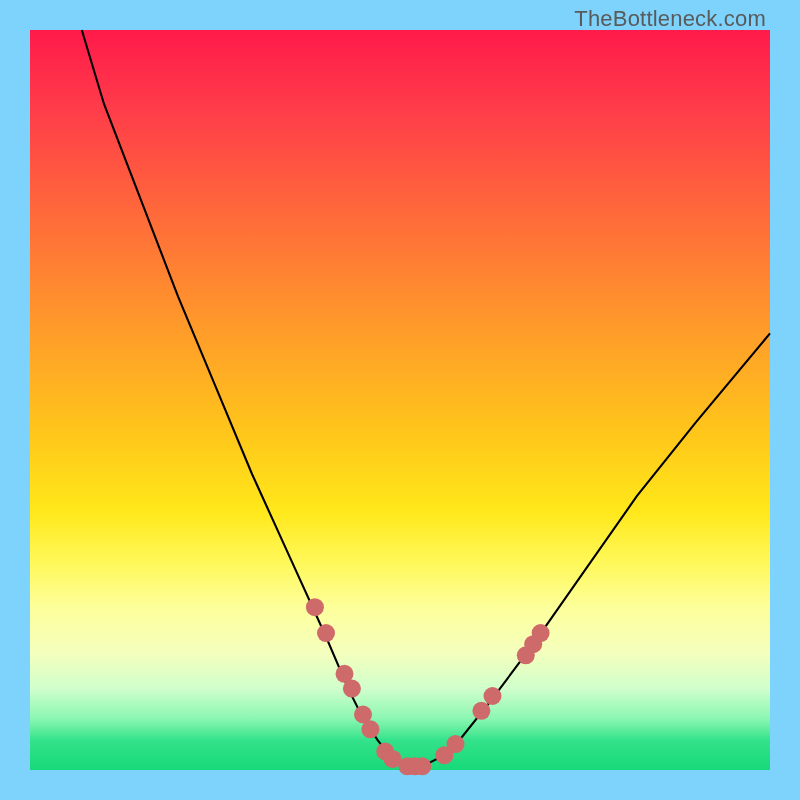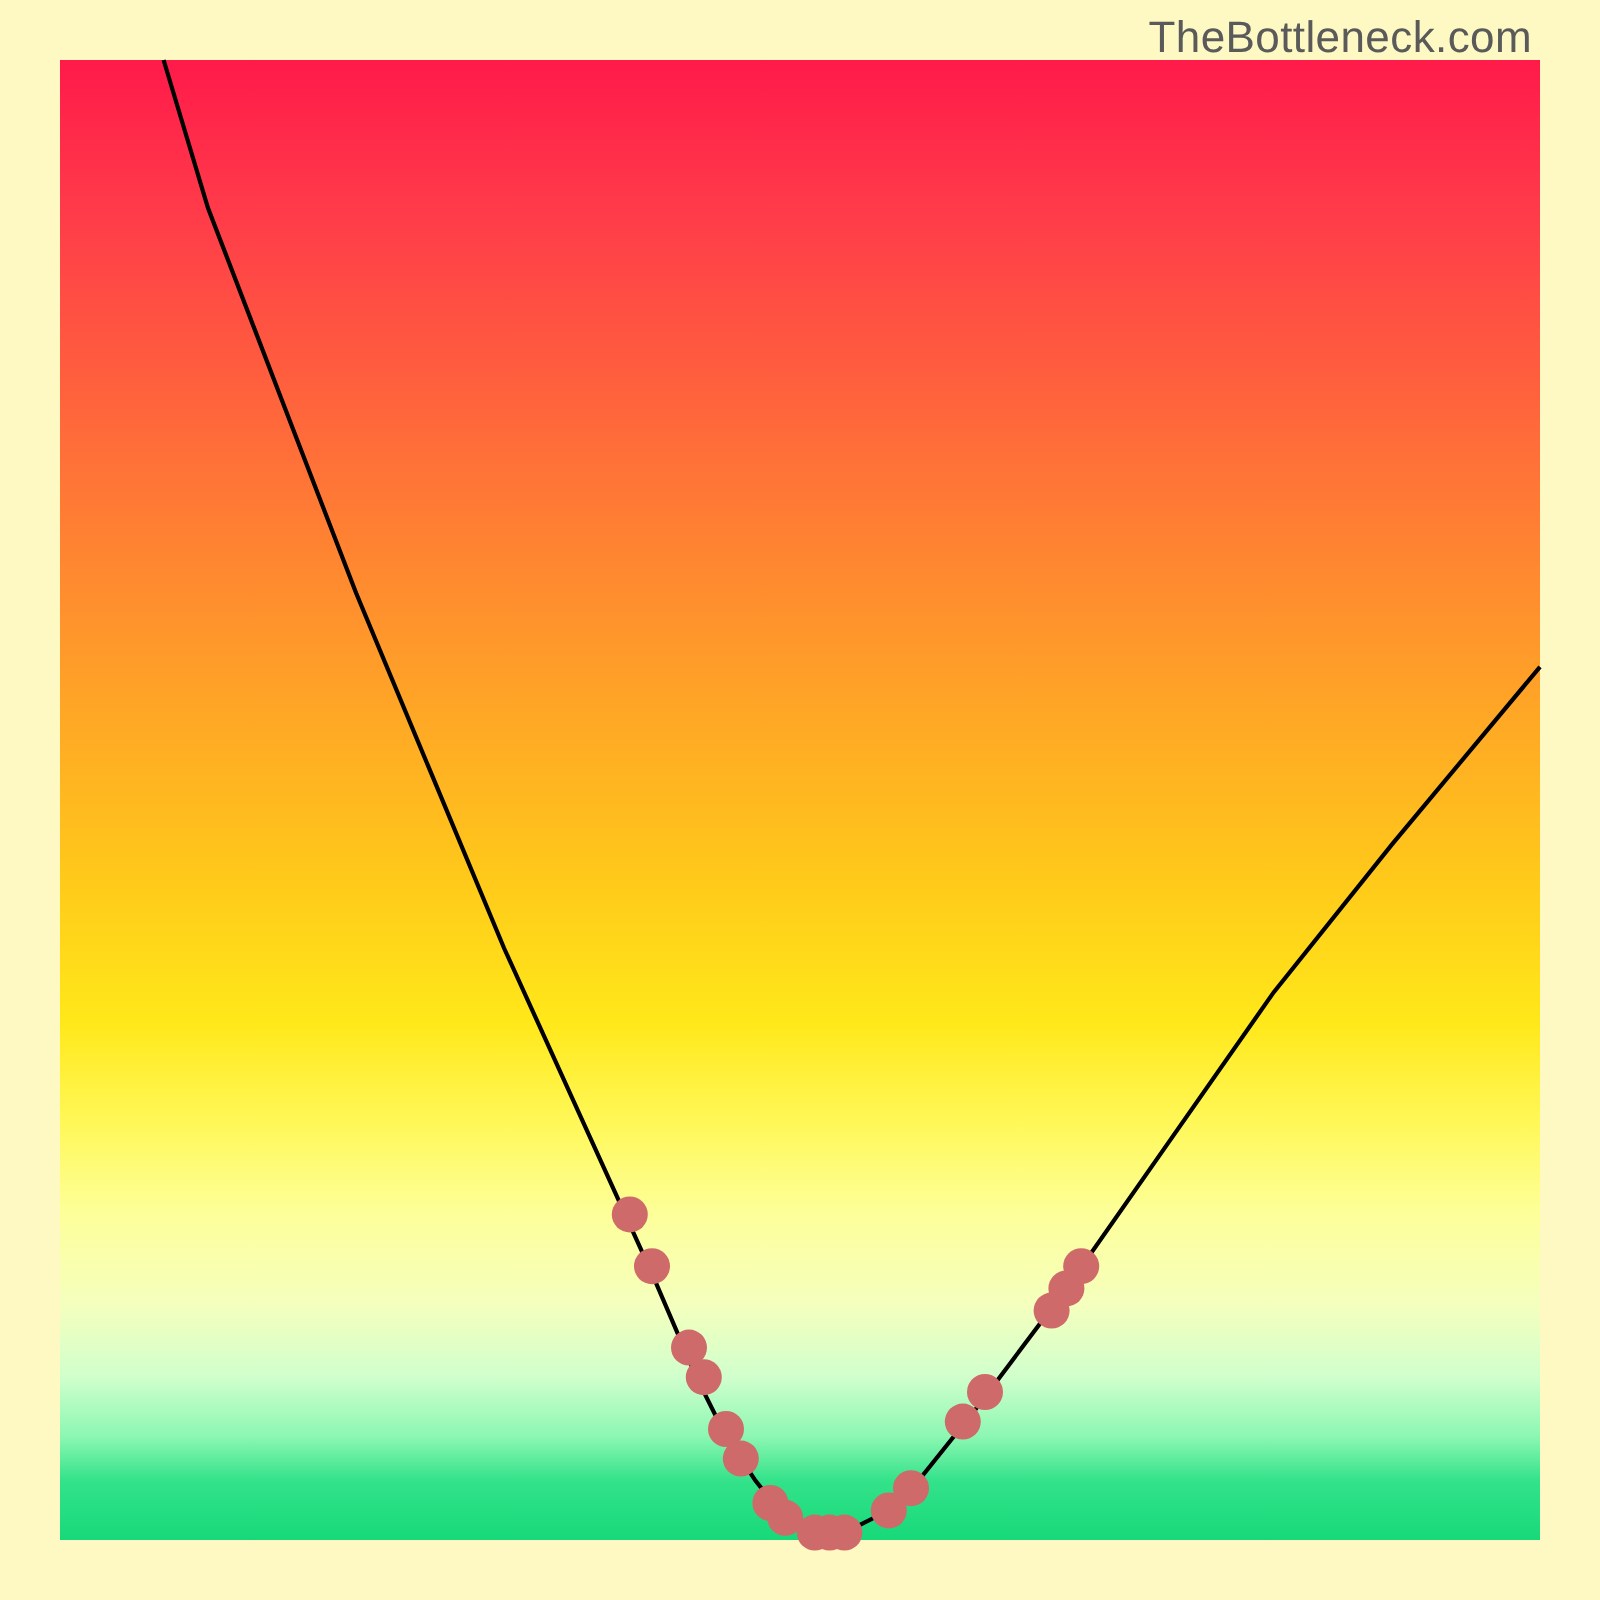--- a/index.html
+++ b/index.html
@@ -1,21 +1,21 @@
 <!DOCTYPE html>
 <html><head>
 <meta charset="utf-8">
 <style>
   * { margin: 0; padding: 0; box-sizing: border-box; }
   html, body { width: 800px; height: 800px; overflow: hidden; background: #000; }
   .frame {
     position: relative;
     width: 800px;
     height: 800px;
-    background: #fef9c3;
+    background: #7dd3fc;
   }
   .plot-area {
     position: absolute;
     left: 30px;
     top: 30px;
     width: 740px;
     height: 740px;
     background: linear-gradient(to bottom,
       #ff1a4a 0%,
       #ff3a4a 10%,

